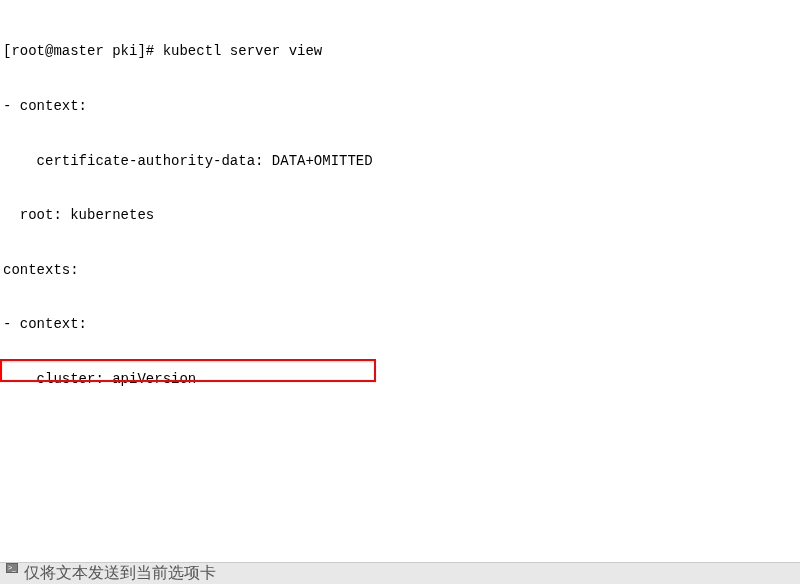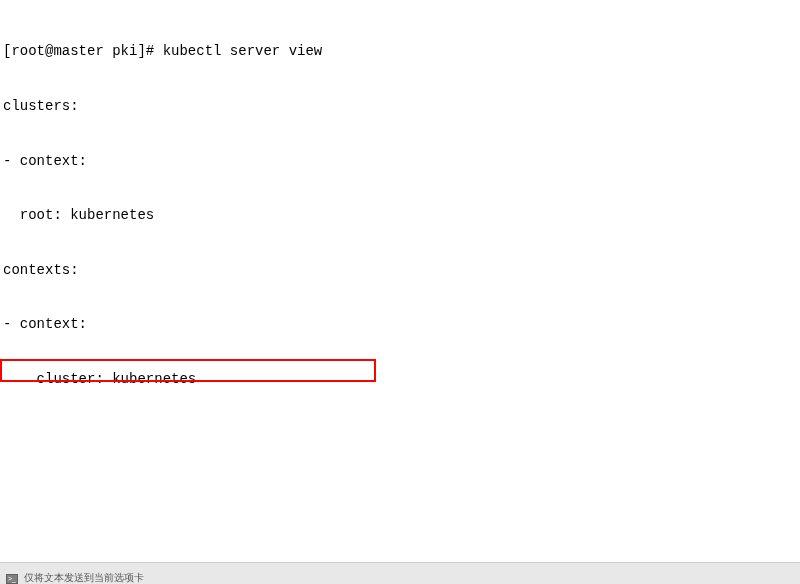--- a/index.html
+++ b/index.html
@@ -37,24 +37,24 @@
     }
     .status-bar {
       position: absolute;
       bottom: 0;
       left: 0;
       right: 0;
       height: 22px;
       background: #e8e8e8;
       border-top: 1px solid #cccccc;
       display: flex;
-      align-items: flex-end;
+      align-items: flex-start;
       padding: 0 6px;
       font-family: "Microsoft YaHei", "SimSun", sans-serif;
-      font-size: 10px;
+      font-size: 16px;
       color: #555555;
     }
     .status-icon {
       width: 12px;
       height: 10px;
       background: #808080;
       margin-right: 6px;
       position: relative;
       border: 1px solid #606060;
     }
@@ -66,26 +66,26 @@
       line-height: 8px;
       left: 1px;
       top: 0px;
     }
   </style>
 </head>
 <body>
 
 <div class="terminal">
   <span class="line">[root@master pki]# kubectl server view</span>
-  <span class="line">clusters:</span>
   <span class="line">- context:</span>
+  <span class="line">    certificate-authority-data: DATA+OMITTED</span>
   <span class="line">  root: kubernetes</span>
   <span class="line">contexts:</span>
   <span class="line">- context:</span>
-  <span class="line">    cluster: kubernetes</span>
+  <span class="line">    cluster: apiVersion</span>
   
   
   
   
   
   
   
   
   
   

